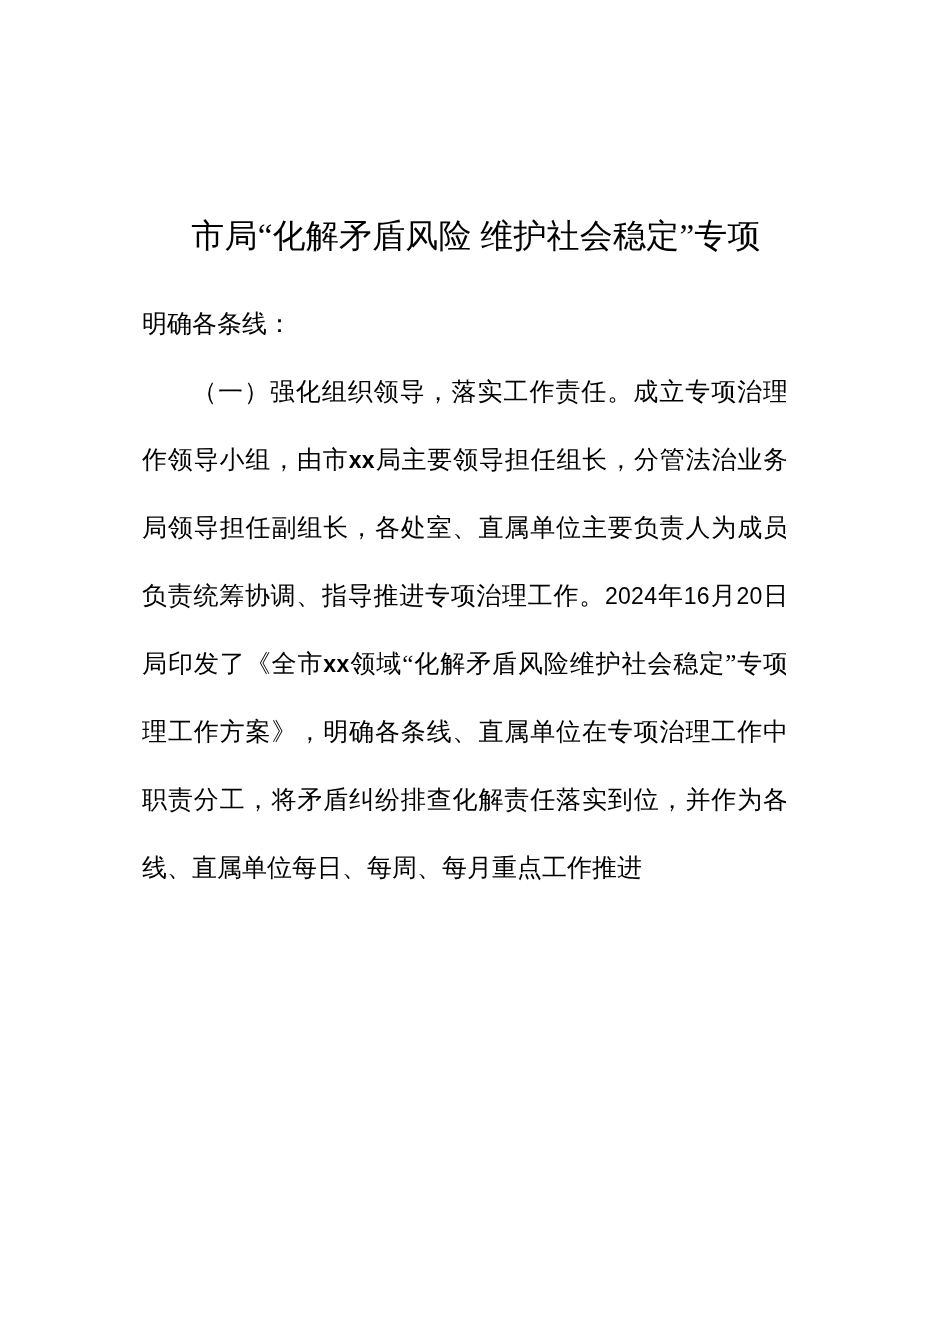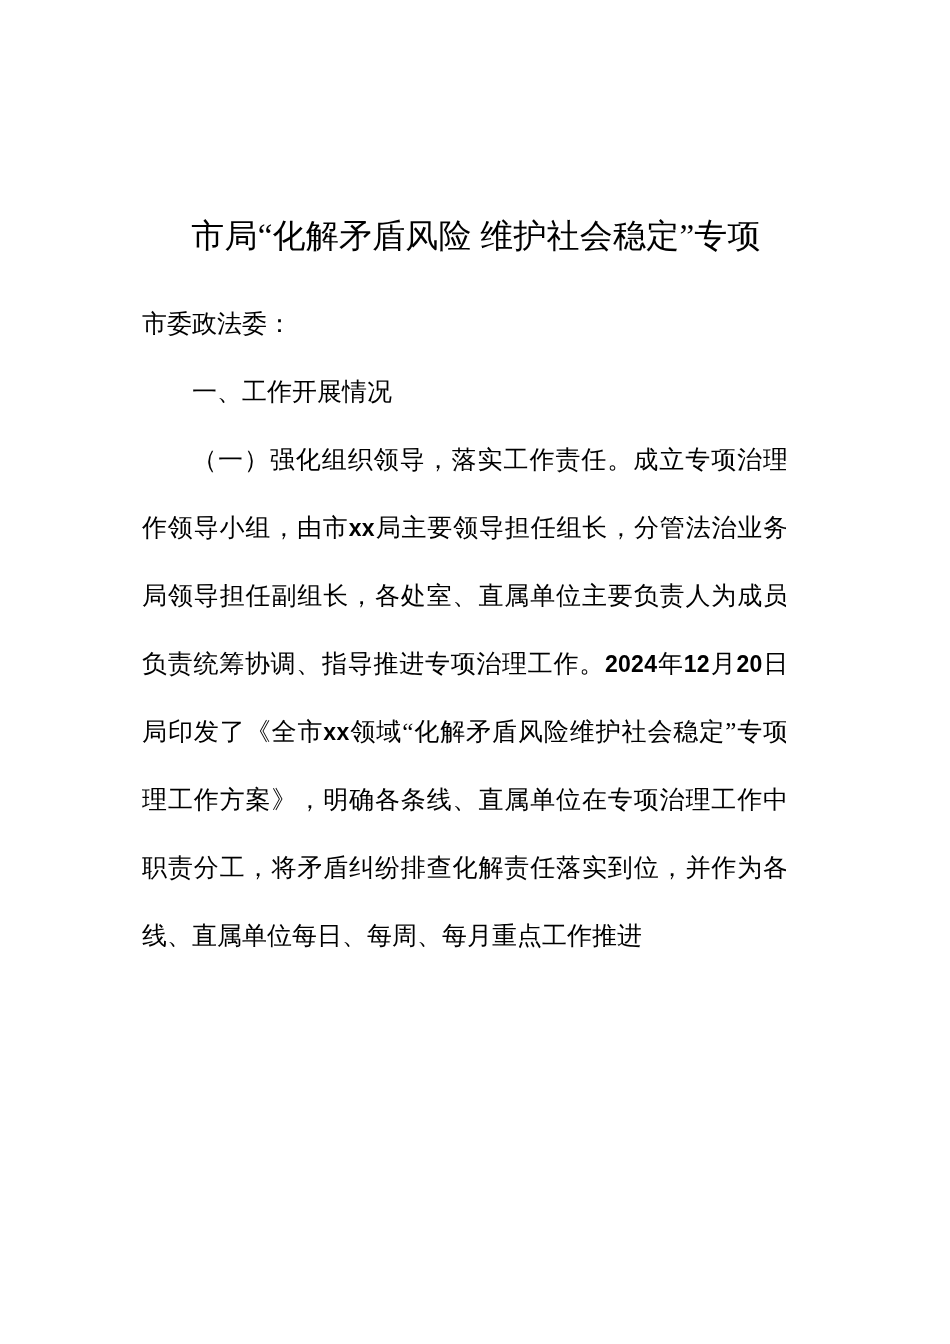--- a/index.html
+++ b/index.html
@@ -49,39 +49,37 @@
     text-indent: 50px;
   }
   .para.salutation {
     text-indent: 0;
   }
   
   .lat {
     font-family: "Liberation Sans", "DejaVu Sans", sans-serif;
     font-size: 23px;
     letter-spacing: 0.3px;
-    font-weight: bold;
   }
   .lat.b {
     font-weight: bold;
   }
 </style>
 </head>
 <body>
 
 <div class="page">
 
   <div class="doc-title">
     <div>市局“化解矛盾风险 维护社会稳定”专项</div>
   </div>
 
   <div class="body-block">
 
-    <p class="para salutation">市委政法委：</p>
+    <p class="para salutation">明确各条线：</p>
 
 
-    <p class="para indent">一、工作开展情况</p>
 
-    <p class="para indent">（一）强化组织领导，落实工作责任。成立专项治理工作领导小组，由市<span class="lat b">xx</span>局主要领导担任组长，分管法治业务的局领导担任副组长，各处室、直属单位主要负责人为成员，负责统筹协调、指导推进专项治理工作。<span class="lat">2024</span>年<span class="lat">12</span>月<span class="lat">20</span>日我局印发了《全市<span class="lat b">xx</span>领域“化解矛盾风险维护社会稳定”专项治理工作方案》，明确各条线、直属单位在专项治理工作中的职责分工，将矛盾纠纷排查化解责任落实到位，并作为各条线、直属单位每日、每周、每月重点工作推进</p>
+    <p class="para indent">（一）强化组织领导，落实工作责任。成立专项治理工作领导小组，由市<span class="lat b">xx</span>局主要领导担任组长，分管法治业务的局领导担任副组长，各处室、直属单位主要负责人为成员，负责统筹协调、指导推进专项治理工作。<span class="lat">2024</span>年<span class="lat">16</span>月<span class="lat">20</span>日我局印发了《全市<span class="lat b">xx</span>领域“化解矛盾风险维护社会稳定”专项治理工作方案》，明确各条线、直属单位在专项治理工作中的职责分工，将矛盾纠纷排查化解责任落实到位，并作为各条线、直属单位每日、每周、每月重点工作推进</p>
 
   </div>
 
 </div>
 
 </body></html>

